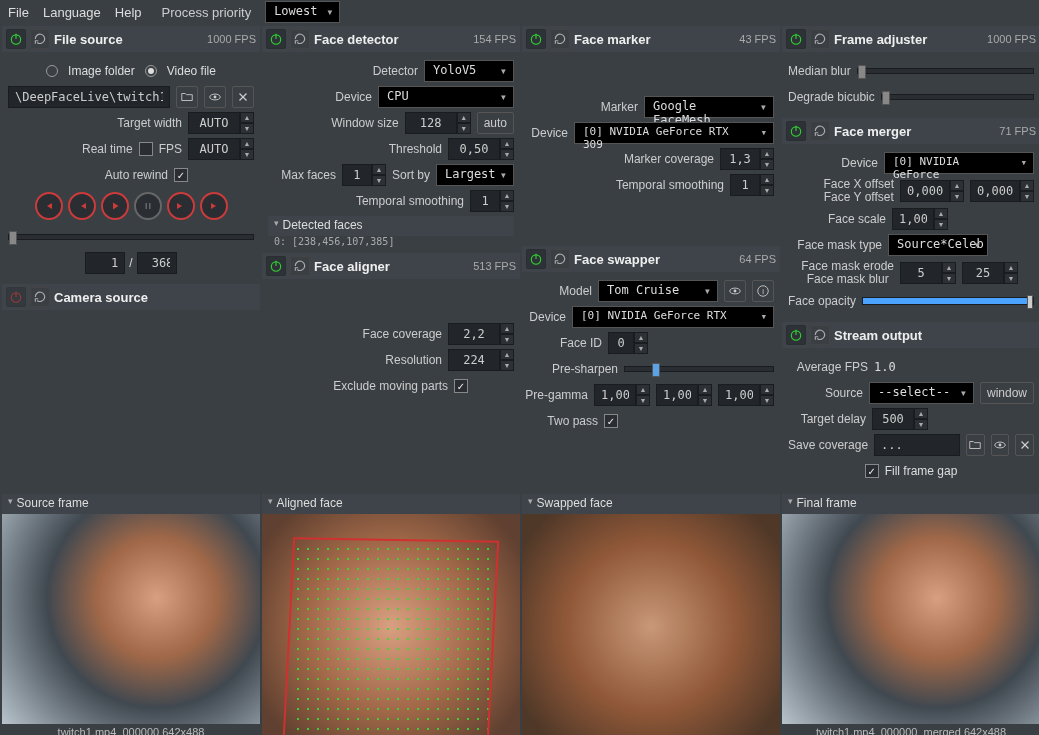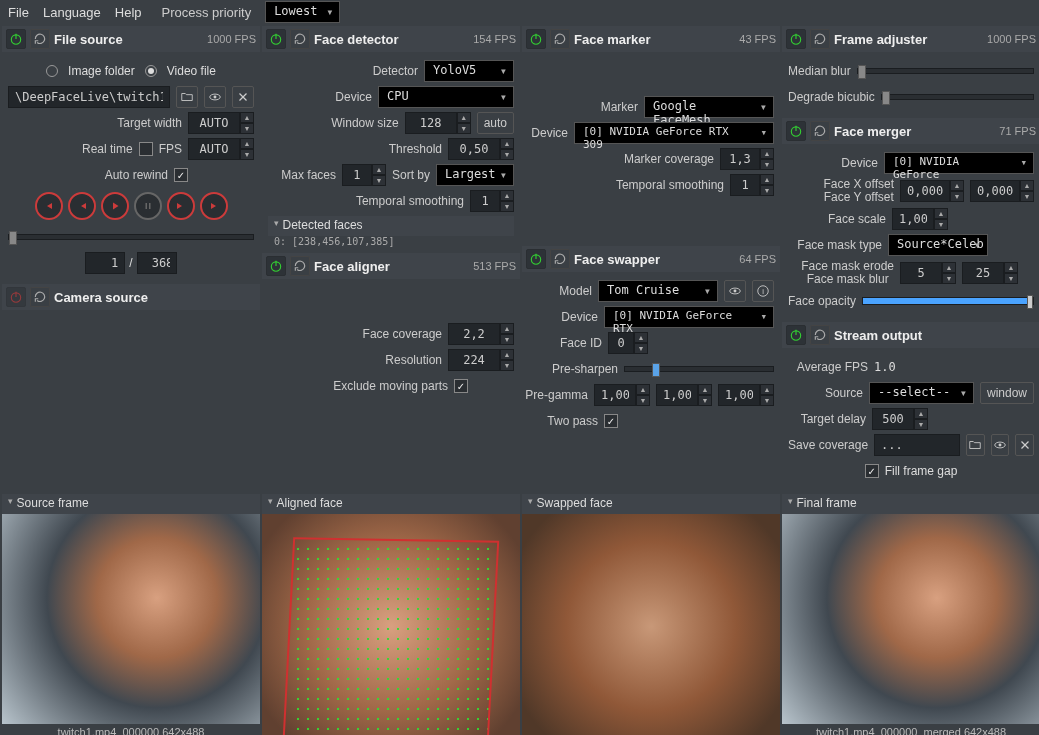--- a/index.html
+++ b/index.html
@@ -430,21 +430,21 @@
             </span>
           <span class="icon-btn">
               <svg viewBox="0 0 24 24">
                 <circle cx="12" cy="12" r="9" fill="none" stroke="#ccc" stroke-width="1.5"></circle>
                 <text x="12" y="17" font-size="13" text-anchor="middle" fill="#ccc">i</text>
               </svg>
             </span>
         </div>
         <div class="row">
             <span class="lbl">Device</span>
-            <span class="select" style="width:170px;font-size:11px">[0] NVIDIA GeForce RTX</span>
+            <span class="select" style="width:202px;font-size:11px">[0] NVIDIA GeForce RTX</span>
           </div>
         <div class="row">
             <span class="lbl">Face ID</span>
             <div class="spin">
               <input class="textfield numfield" style="width: 26px;" value="0">
               <span class="spn">
                 <div>▲</div>
                 <div>▼</div>
               </span>
             </div>

